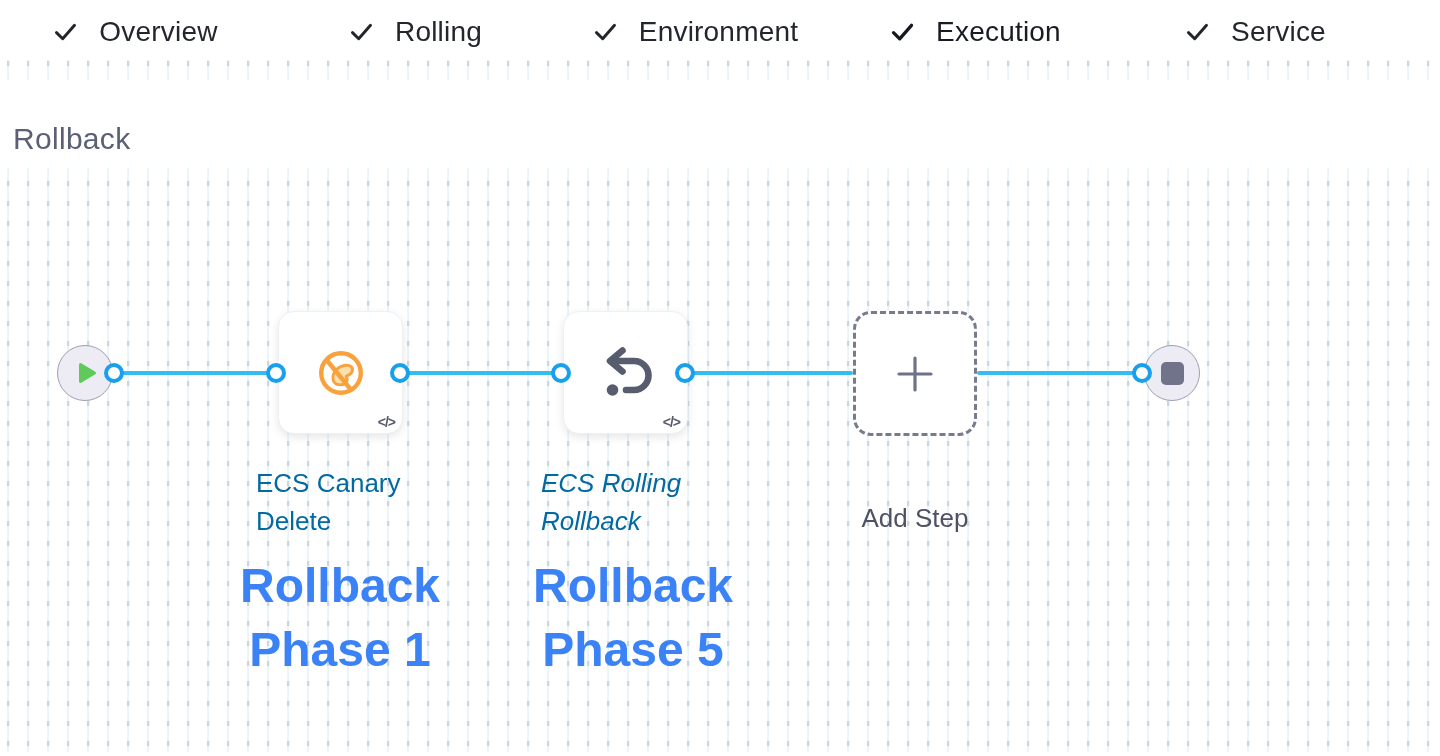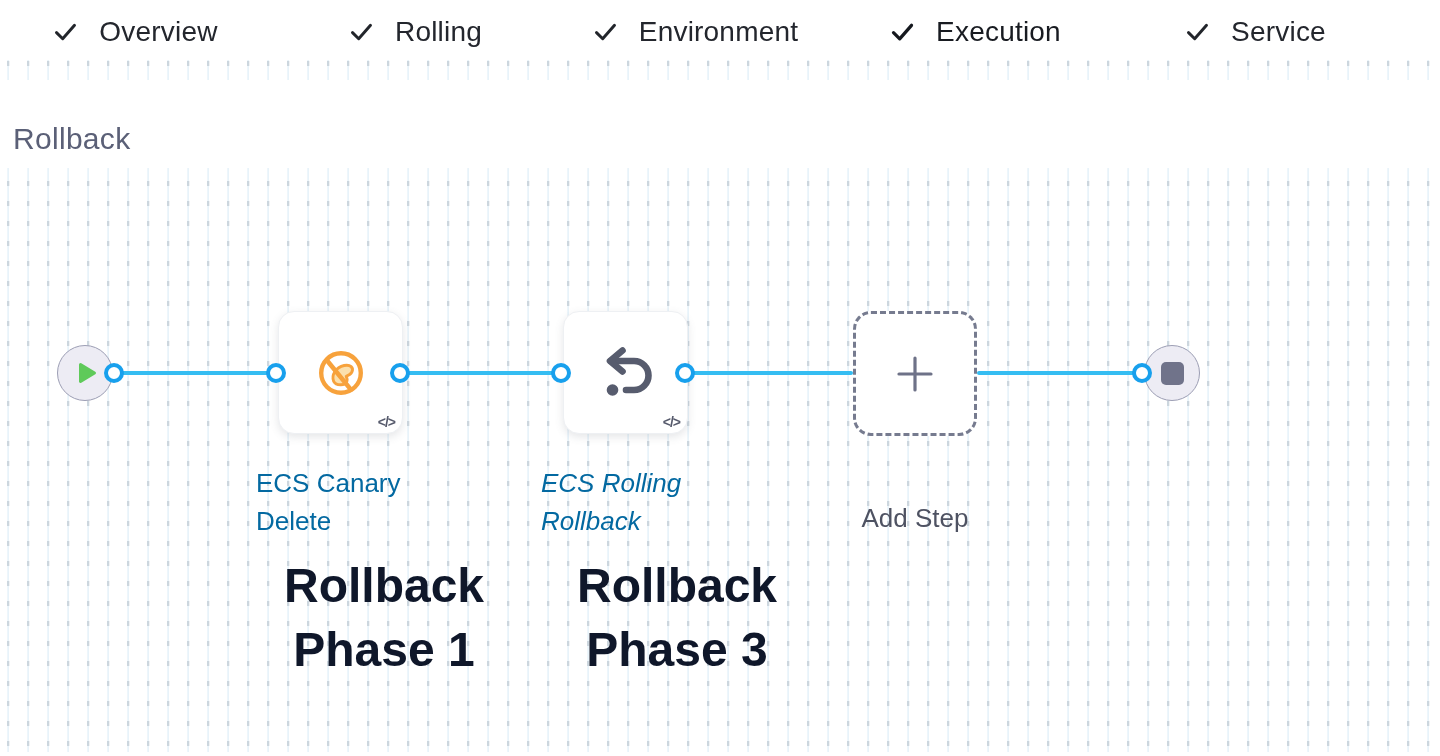--- a/index.html
+++ b/index.html
@@ -60,21 +60,21 @@
             background:#fff; border:3px dashed #767b8f; border-radius:18px;
             display:flex; align-items:center; justify-content:center; cursor:pointer; }
 
   
   .steplabel { position:absolute; top:404px; width:170px; text-align:left;
                font-size:26px; line-height:38px; color:#0369a1; }
   .l1 { left:256px; } .l2 { left:541px;font-style:italic; }
   .addlabel { position:absolute; left:853px; top:396px; width:124px; text-align:center;
               font-size:26px; color:#4e5262;margin-top:47px; }
   .ann { position:absolute; top:494px; width:212px; text-align:center;
-         font-size:48px; line-height:64px; font-weight:700; color:#0f172a;margin-left:44px; }
+         font-size:48px; line-height:64px; font-weight:700; color:#3b82f6; }
   .a1 { left:234px; } .a2 { left:527px; }
 </style>
 </head>
 <body>
 
 <div class="app">
 
   <header class="tabbar">
     <div class="tab">
       <svg class="check" viewBox="0 0 24 24" fill="none" stroke="#22252b" stroke-width="2.6" stroke-linecap="round" stroke-linejoin="round">
@@ -170,16 +170,16 @@
     <span class="port p3"></span>
     <span class="port p4"></span>
     <span class="port p5"></span>
     <span class="port p6"></span>
 
     <div class="steplabel l1">ECS Canary Delete</div>
     <div class="steplabel l2">ECS Rolling Rollback</div>
     <div class="addlabel">Add Step</div>
 
     <div class="ann a1">Rollback Phase 1</div>
-    <div class="ann a2">Rollback Phase 3</div>
+    <div class="ann a2">Rollback Phase 5</div>
 
   </div>
 </div>
 
 </body></html>

